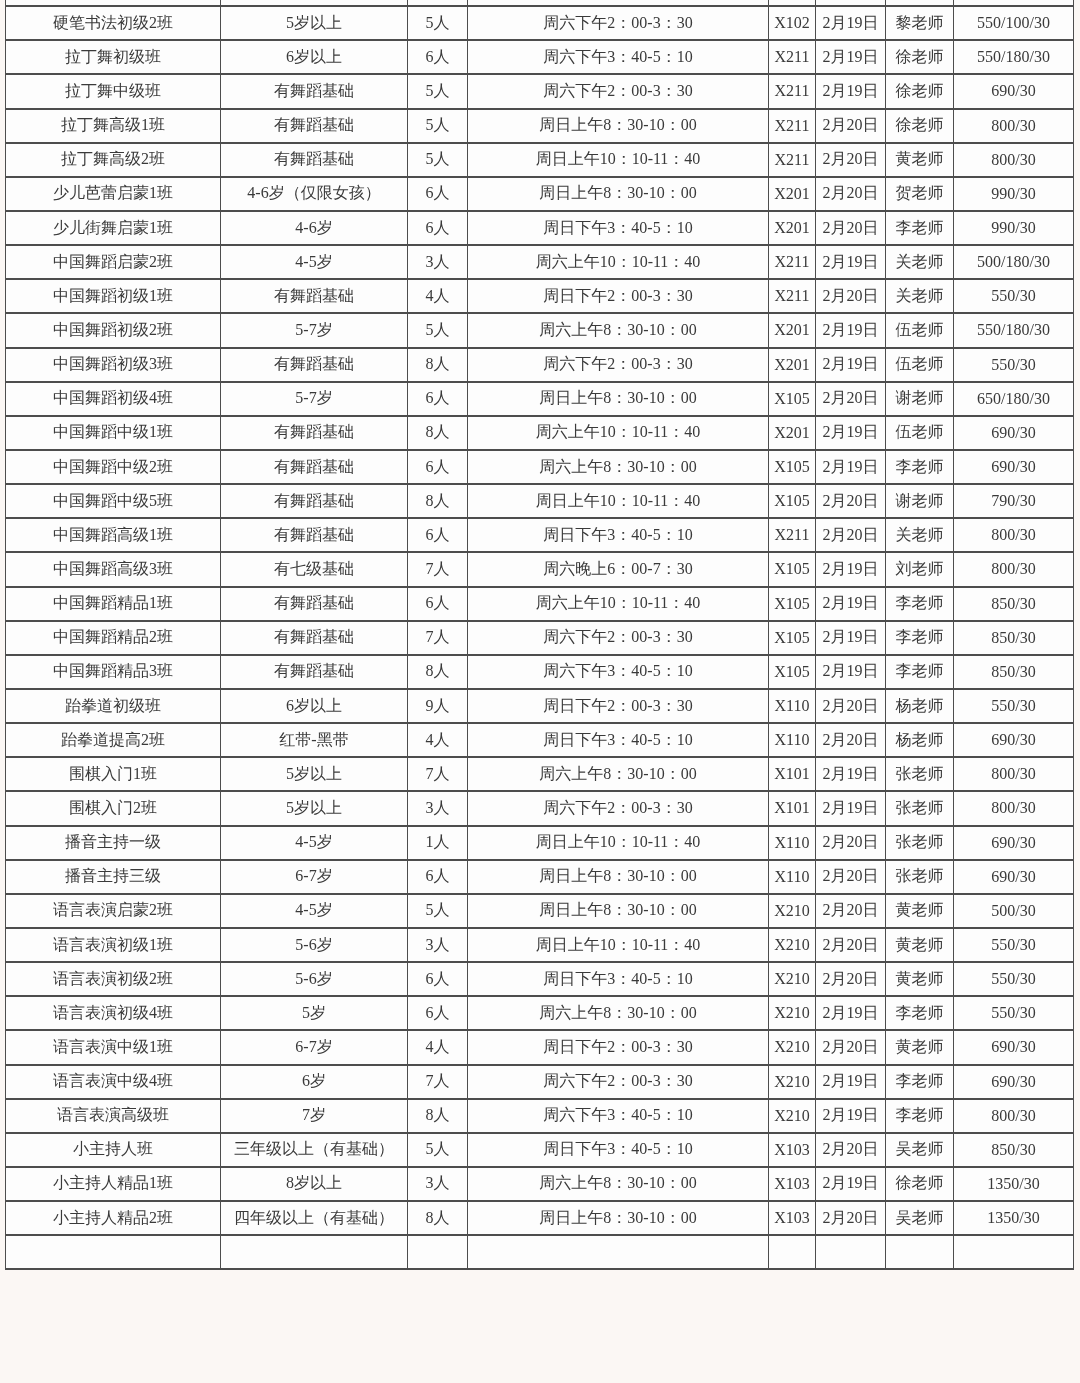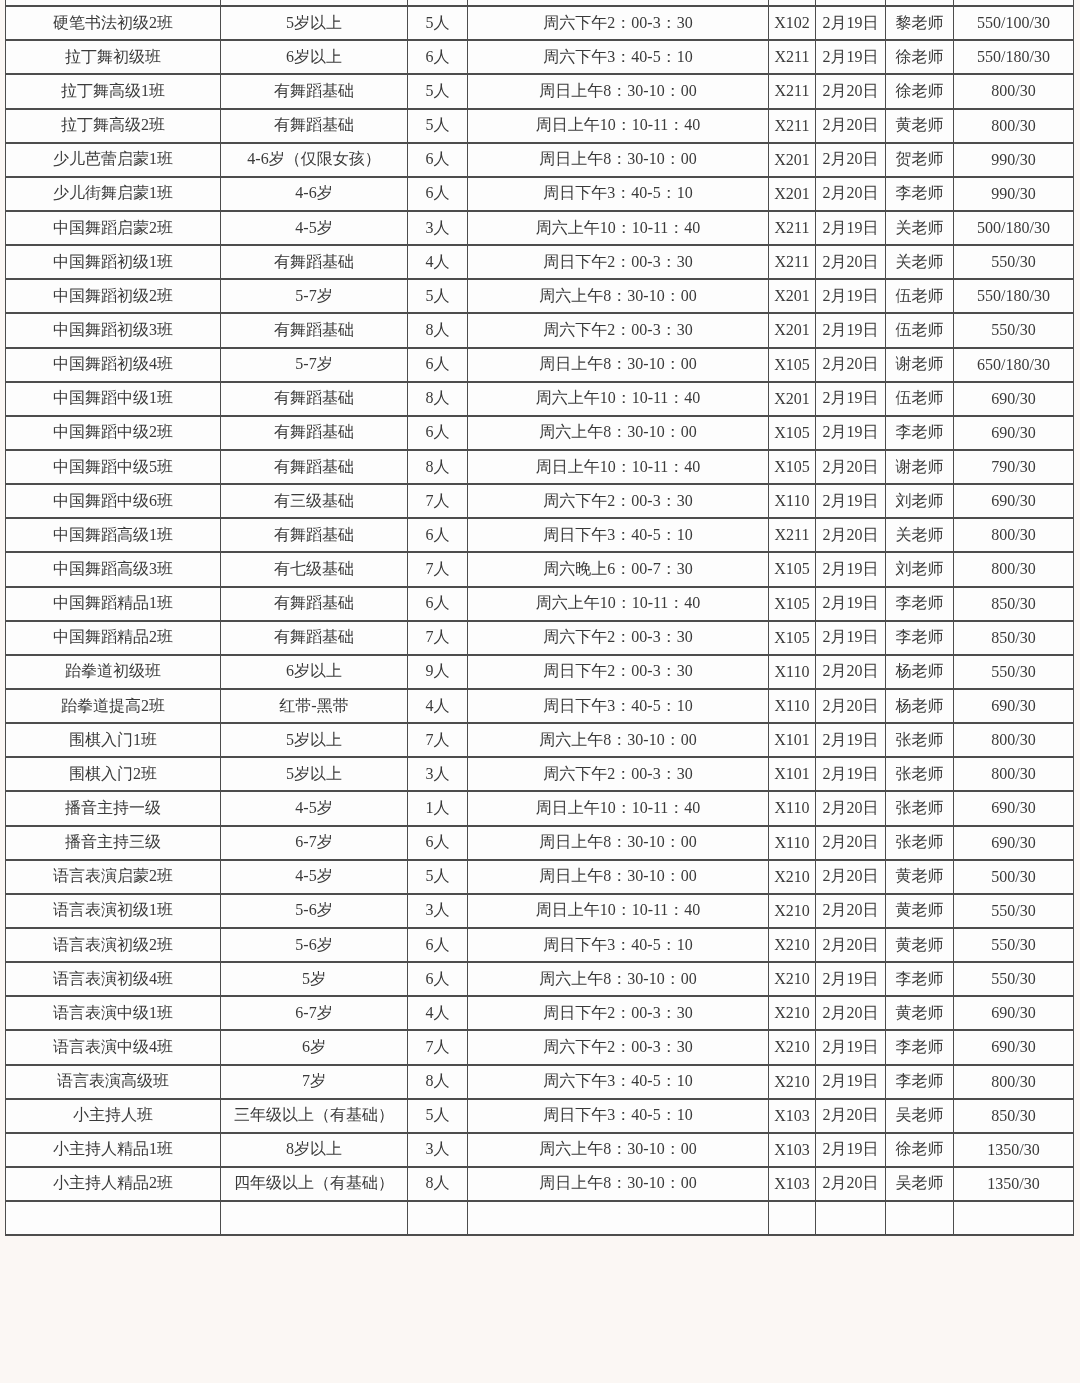--- a/index.html
+++ b/index.html
@@ -83,20 +83,30 @@
           <td>拉丁舞初级班</td>
           <td>6岁以上</td>
           <td>6人</td>
           <td>周六下午3：40-5：10</td>
           <td>X211</td>
           <td>2月19日</td>
           <td>徐老师</td>
           <td>550/180/30</td>
         </tr>
         <tr class="data-row">
+          <td>拉丁舞中级班</td>
+          <td>有舞蹈基础</td>
+          <td>5人</td>
+          <td>周六下午2：00-3：30</td>
+          <td>X211</td>
+          <td>2月19日</td>
+          <td>徐老师</td>
+          <td>690/30</td>
+        </tr>
+        <tr class="data-row">
           <td>拉丁舞高级1班</td>
           <td>有舞蹈基础</td>
           <td>5人</td>
           <td>周日上午8：30-10：00</td>
           <td>X211</td>
           <td>2月20日</td>
           <td>徐老师</td>
           <td>800/30</td>
         </tr>
         <tr class="data-row">
@@ -203,30 +213,20 @@
           <td>中国舞蹈中级5班</td>
           <td>有舞蹈基础</td>
           <td>8人</td>
           <td>周日上午10：10-11：40</td>
           <td>X105</td>
           <td>2月20日</td>
           <td>谢老师</td>
           <td>790/30</td>
         </tr>
         <tr class="data-row">
-          <td>中国舞蹈中级6班</td>
-          <td>有三级基础</td>
-          <td>7人</td>
-          <td>周六下午2：00-3：30</td>
-          <td>X110</td>
-          <td>2月19日</td>
-          <td>刘老师</td>
-          <td>690/30</td>
-        </tr>
-        <tr class="data-row">
           <td>中国舞蹈高级1班</td>
           <td>有舞蹈基础</td>
           <td>6人</td>
           <td>周日下午3：40-5：10</td>
           <td>X211</td>
           <td>2月20日</td>
           <td>关老师</td>
           <td>800/30</td>
         </tr>
         <tr class="data-row">
@@ -247,20 +247,30 @@
           <td>X105</td>
           <td>2月19日</td>
           <td>李老师</td>
           <td>850/30</td>
         </tr>
         <tr class="data-row">
           <td>中国舞蹈精品2班</td>
           <td>有舞蹈基础</td>
           <td>7人</td>
           <td>周六下午2：00-3：30</td>
+          <td>X105</td>
+          <td>2月19日</td>
+          <td>李老师</td>
+          <td>850/30</td>
+        </tr>
+        <tr class="data-row">
+          <td>中国舞蹈精品3班</td>
+          <td>有舞蹈基础</td>
+          <td>8人</td>
+          <td>周六下午3：40-5：10</td>
           <td>X105</td>
           <td>2月19日</td>
           <td>李老师</td>
           <td>850/30</td>
         </tr>
         <tr class="data-row">
           <td>跆拳道初级班</td>
           <td>6岁以上</td>
           <td>9人</td>
           <td>周日下午2：00-3：30</td>

